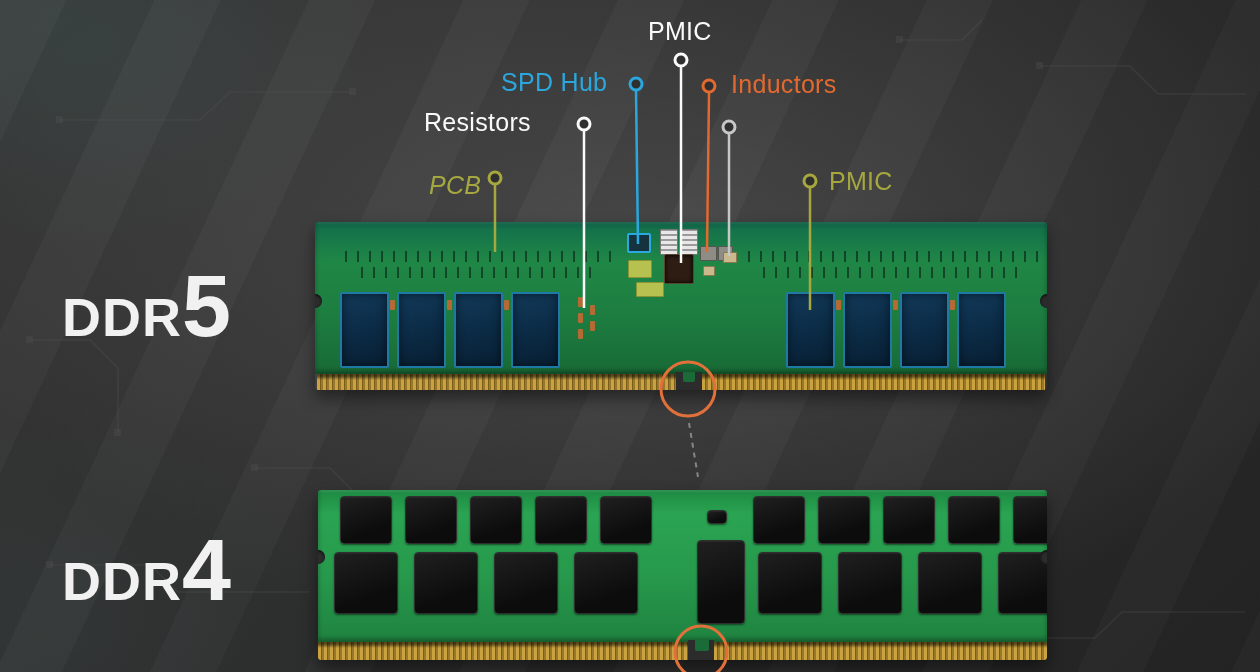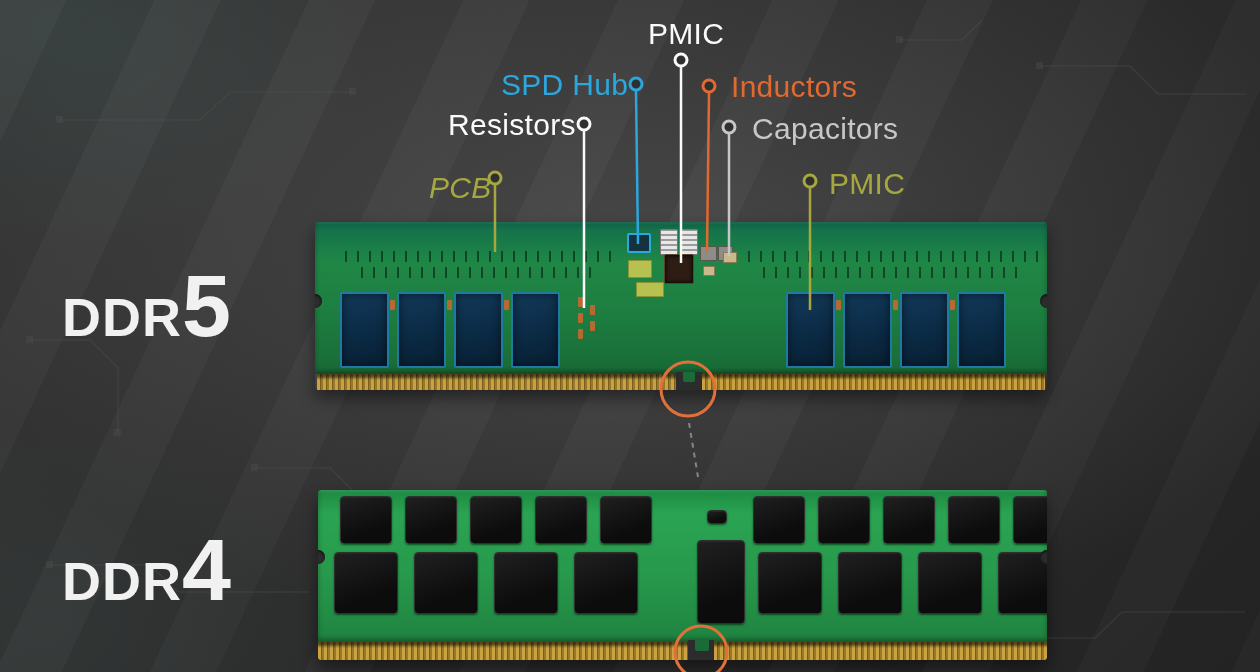--- a/index.html
+++ b/index.html
@@ -10,25 +10,25 @@
       repeating-linear-gradient(115deg, rgba(255,255,255,0.015) 0 60px, rgba(0,0,0,0.05) 60px 140px),
       radial-gradient(420px 300px at 6% 5%, rgba(70,120,115,0.16), transparent 70%),
       radial-gradient(420px 300px at 4% 94%, rgba(70,120,115,0.10), transparent 70%),
       radial-gradient(950px 520px at 52% 38%, rgba(98,98,98,0.55), transparent 75%),
       linear-gradient(135deg,#3b3b3b 0%,#2f2f2f 45%,#252525 100%);
   }
   .bg-traces,.overlay{position:absolute;left:0;top:0;width:1260px;height:672px;pointer-events:none;}
   .overlay{z-index:30;}
 
   
-  .callout{position:absolute;font-size:30px;font-weight:500;z-index:40;letter-spacing:.3px;}
+  .callout{position:absolute;font-size:25px;font-weight:500;z-index:40;letter-spacing:.3px;}
   .c-pmic{left:648px;top:17px;color:#fafafa;}
   .c-spd{left:501px;top:68px;color:#2ba7dd;}
   .c-ind{left:731px;top:70px;color:#e2692f;text-align:center;}
-  .c-res{left:448px;top:108px;color:#fafafa;}
+  .c-res{left:424px;top:108px;color:#fafafa;}
   .c-cap{left:752px;top:112px;color:#c7c7c7;}
   .c-pcb{left:429px;top:171px;color:#a6a83f;font-style:italic;}
   .c-dram{left:829px;top:167px;color:#a6a83f;}
 
   
   .gen-title{position:absolute;color:#f1f1f1;display:flex;align-items:baseline;letter-spacing:1px;z-index:20;}
   .gen-title .word{font-size:54px;font-weight:600;line-height:1;}
   .gen-title .num{font-size:88px;font-weight:700;line-height:.82;}
   .t5{left:62px;top:270px;}
   .t4{left:62px;top:534px;}
@@ -182,21 +182,20 @@
   </div>
   <div class="gen-title t4">
     <span class="word">DDR</span>
       <span class="num">4</span>
   </div>
 
   <div class="callout c-pmic">PMIC</div>
   <div class="callout c-spd">SPD Hub</div>
   <div class="callout c-ind">Inductors</div>
   <div class="callout c-res">Resistors</div>
-  <div class="callout c-cap">Capacitors</div>
   <div class="callout c-pcb">PCB</div>
   <div class="callout c-dram">PMIC</div>
 
   <svg class="overlay" viewBox="0 0 1260 672">
     <g stroke-width="2.5" fill="none">
       <line x1="681" y1="67" x2="681" y2="263" stroke="#fafafa"></line>
       <line x1="636" y1="91" x2="638" y2="244" stroke="#2ba7dd"></line>
       <line x1="709" y1="93" x2="707" y2="252" stroke="#e2692f"></line>
       <line x1="584" y1="131" x2="584" y2="308" stroke="#fafafa"></line>
       <line x1="729" y1="134" x2="729" y2="256" stroke="#c7c7c7"></line>

